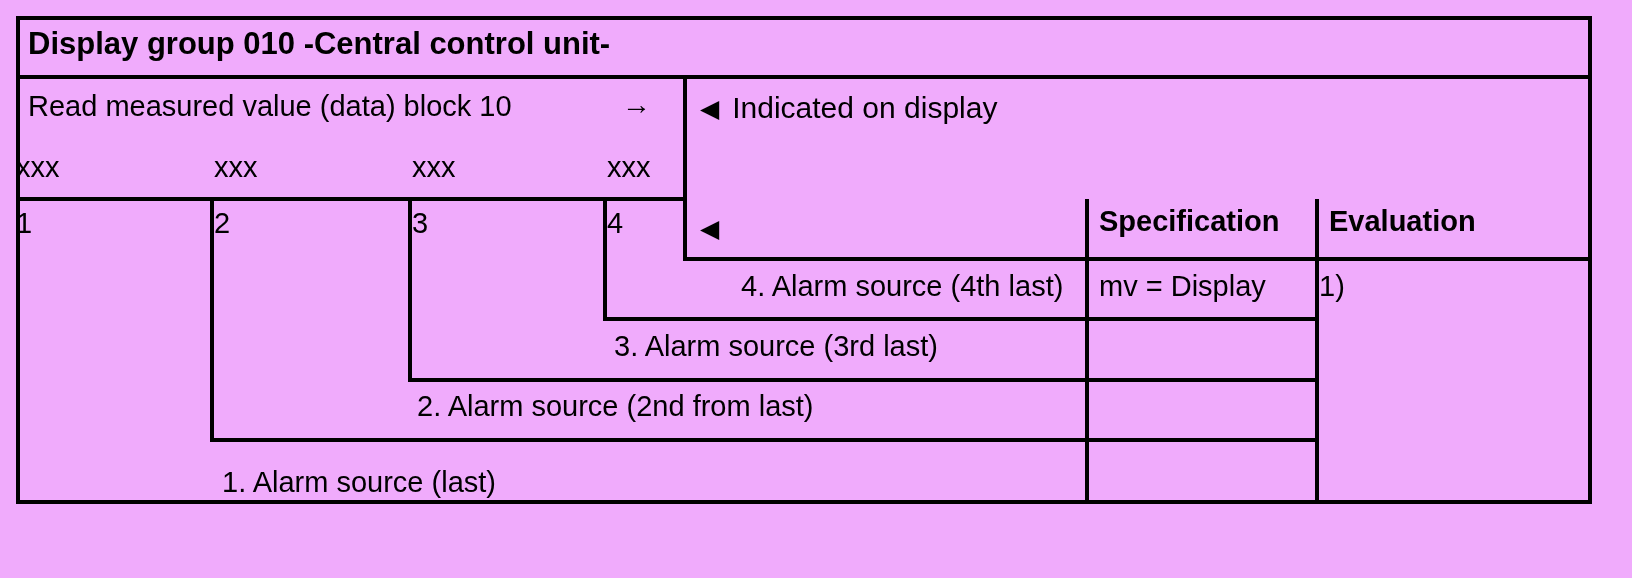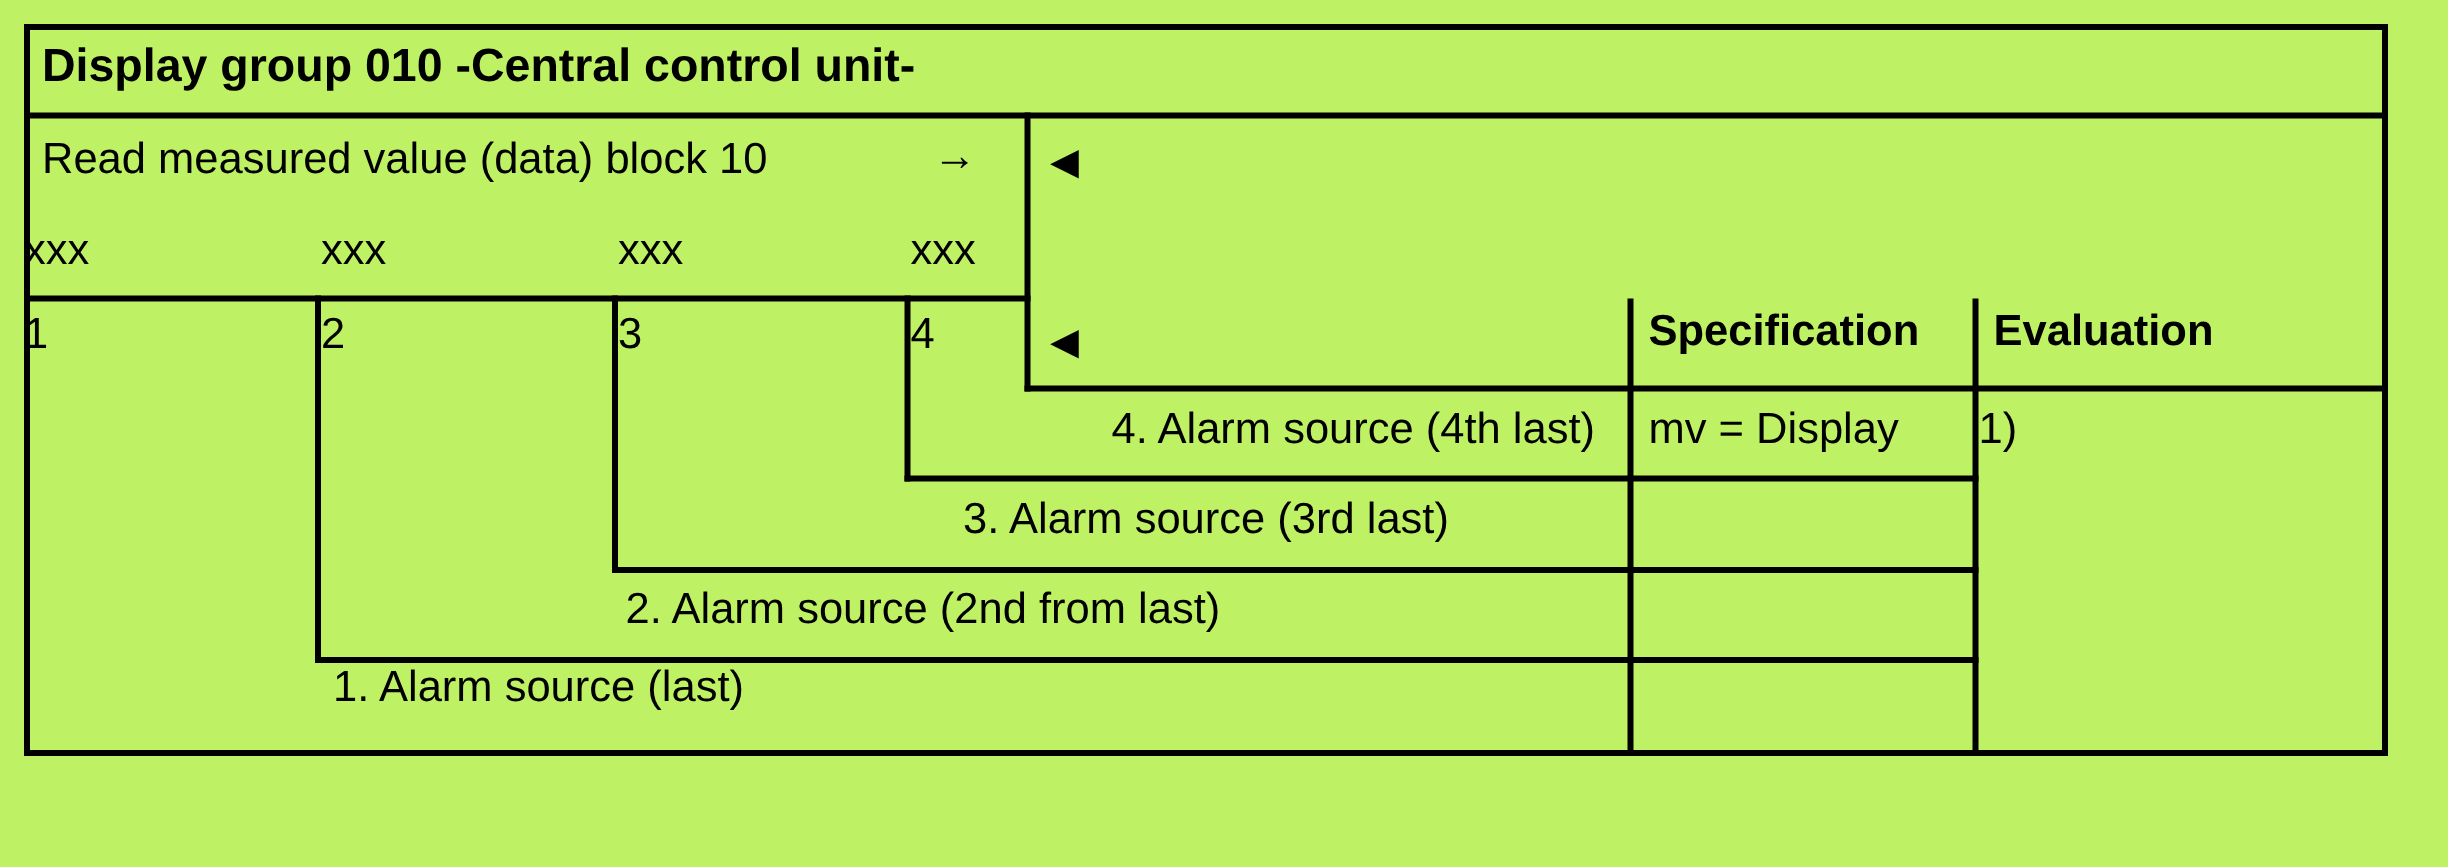--- a/index.html
+++ b/index.html
@@ -1,19 +1,19 @@
 <!DOCTYPE html>
 <html><head>
 <meta charset="utf-8">
 <style>
   html,body{margin:0;padding:0;background:#ffffff;}
   #canvas{
     position:relative;
     width:1632px;height:578px;
-    background:#bef264;
+    background:#f0abfc;
     font-family:"Liberation Sans","DejaVu Sans",sans-serif;
     color:#000000;
     overflow:hidden;
   }
   .ln{position:absolute;background:#000000;}
   .txt{
     position:absolute;
     font-size:29px;line-height:36px;
     white-space:nowrap;color:#000000;
   }
@@ -59,35 +59,36 @@
   <div class="txt ctr" style="left:412px;top:149px;width:193px;">xxx</div>
   <div class="txt ctr" style="left:607px;top:149px;width:78px;">xxx</div>
 
   <div class="txt ctr" style="left:16px;top:205px;width:196px;">1</div>
   <div class="txt ctr" style="left:214px;top:205px;width:196px;">2</div>
   <div class="txt ctr" style="left:412px;top:205px;width:193px;">3</div>
   <div class="txt ctr" style="left:607px;top:205px;width:78px;">4</div>
 
   <div class="legend" style="left:700px;top:90px;">
     <span class="marker">◀</span>
+    <span>Indicated on display</span>
   </div>
   <div class="legend" style="left:700px;top:210px;">
     <span class="marker">◀</span>
   </div>
 
   <div class="txt bold" style="left:1099px;top:203px;">Specification</div>
   <div class="txt bold" style="left:1329px;top:203px;">Evaluation</div>
 
   <div class="txt" style="left:697px;top:268px;margin-left:44px;">4. Alarm source (4th last)</div>
   <div class="txt" style="left:1099px;top:268px;">mv = Display</div>
   <div class="txt ctr" style="left:1319px;top:268px;width:269px;">1)</div>
 
-  <div class="txt" style="left:642px;top:328px;">3. Alarm source (3rd last)</div>
+  <div class="txt" style="left:614px;top:328px;">3. Alarm source (3rd last)</div>
   <div class="txt" style="left:1099px;top:328px;"></div>
 
   <div class="txt" style="left:417px;top:388px;">2. Alarm source (2nd from last)</div>
   <div class="txt" style="left:1099px;top:388px;"></div>
 
-  <div class="txt" style="left:222px;top:440px;">1. Alarm source (last)</div>
+  <div class="txt" style="left:222px;top:464px;">1. Alarm source (last)</div>
   <div class="txt" style="left:1099px;top:448px;"></div>
 
 
 </div>
 
 </body></html>

